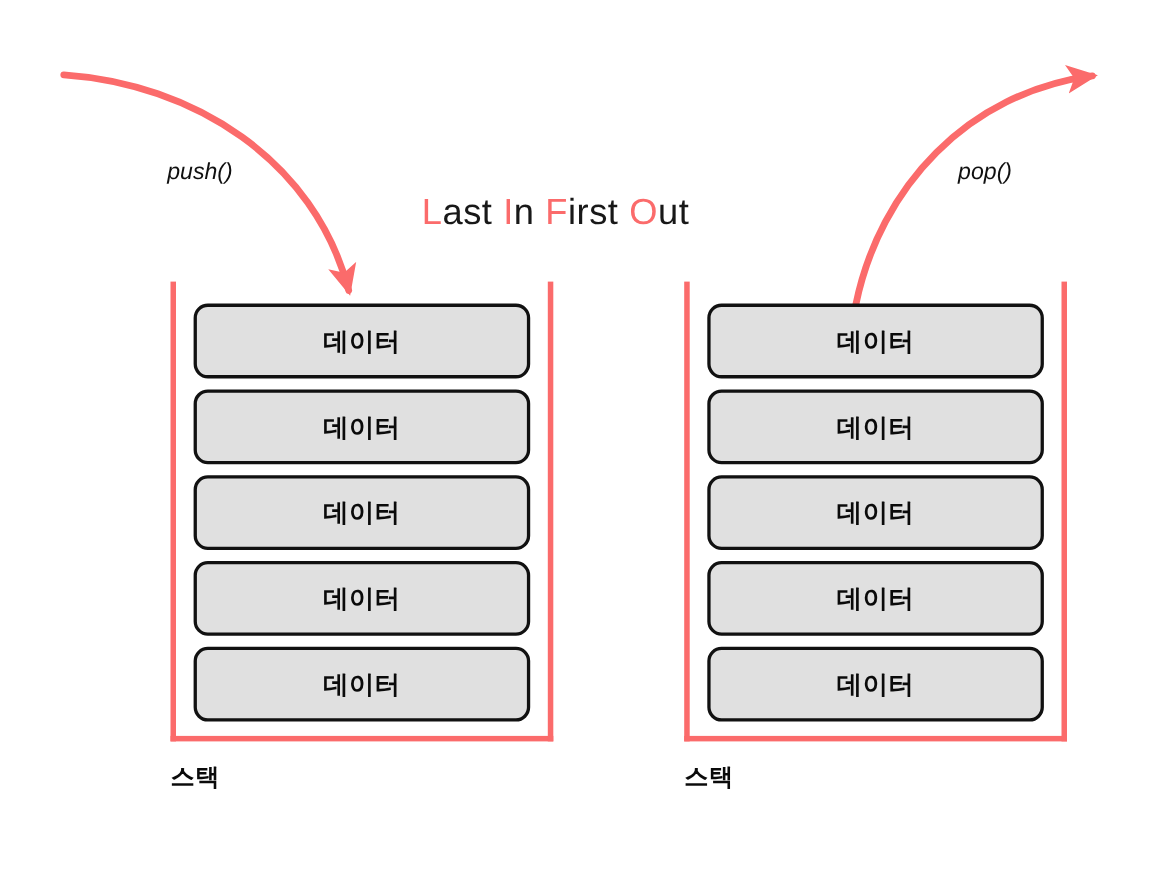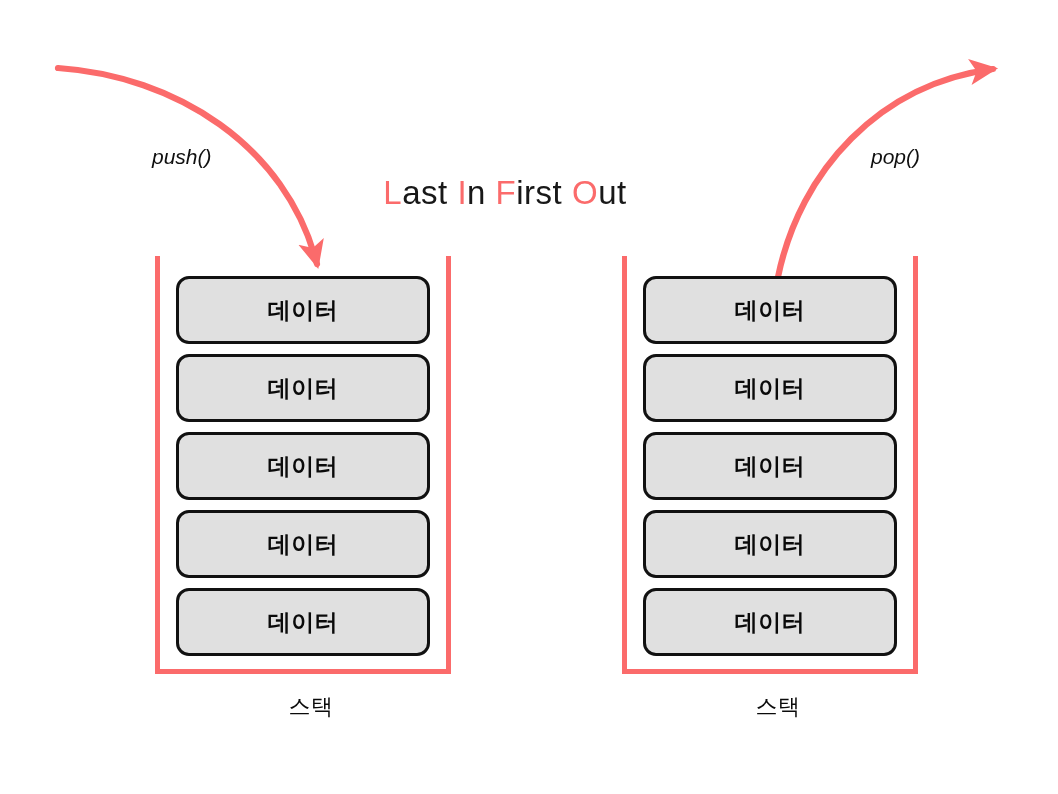--- a/index.html
+++ b/index.html
@@ -60,21 +60,21 @@
   
   .stack-group {
     position: absolute;
     top: 256px;
   }
   #stack-left  { left: 155px; }
   #stack-right { left: 622px; }
 
   .stack-container {
     position: relative;
-    width: 296px;
+    width: 348px;
     height: 418px;
     box-sizing: border-box;
     border-left: 5px solid #fb6b6b;
     border-right: 5px solid #fb6b6b;
     border-bottom: 5px solid #fb6b6b;
     border-top: none;
     padding: 20px 16px 12px 16px;
     display: flex;
     flex-direction: column;
     justify-content: flex-start;
@@ -94,23 +94,23 @@
     color: #0a0a0a;
     box-sizing: border-box;
     letter-spacing: 0.5px;
   }
   .data-box:last-child { margin-bottom: 0; }
 
   .stack-caption {
     position: absolute;
     top: 440px;
     width: 312px;
-    text-align: center;
+    text-align: left;
     font-size: 22px;
-    font-weight: 400;
+    font-weight: 700;
     color: #0a0a0a;
     letter-spacing: 0.5px;
     line-height: 1;
   }
 </style>
 </head>
 <body>
 
 <div id="canvas" style="background: rgb(255, 255, 255);">
 

